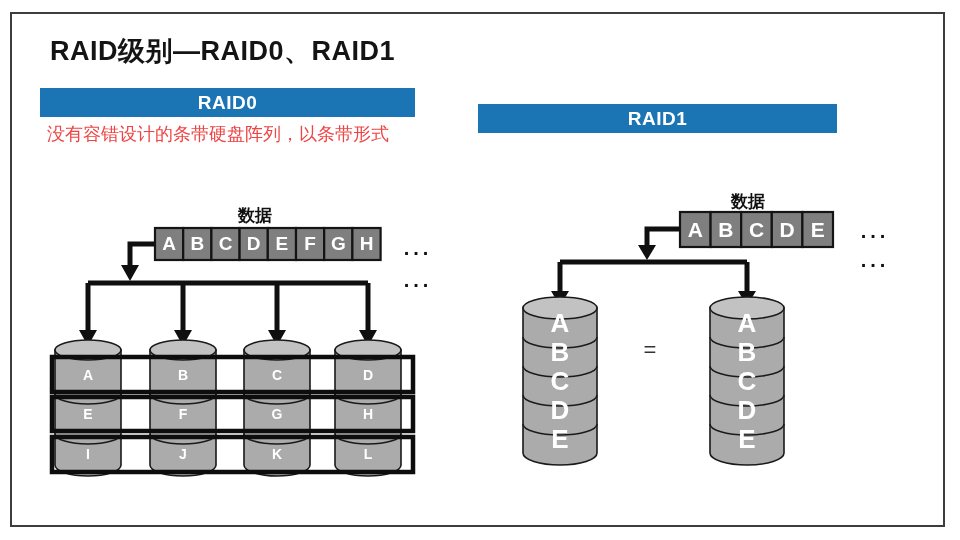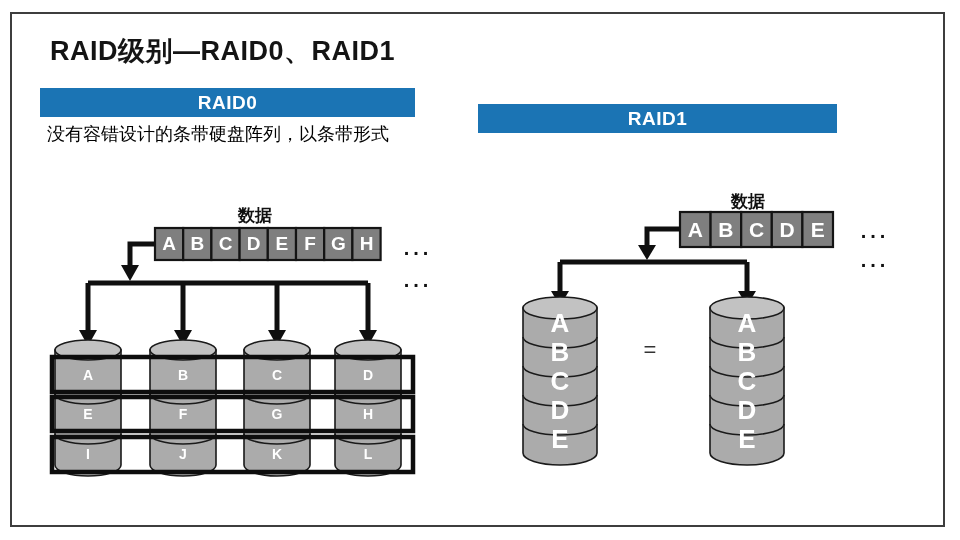--- a/index.html
+++ b/index.html
@@ -18,21 +18,21 @@
   }
   .panel-header {
     position:absolute; top:88px; height:29px; background:#1B74B4;
     color:#ffffff; font-weight:bold; font-size:19px; text-align:center;
     line-height:29px; letter-spacing:0.5px;
   }
   .panel-header.left  { left:40px;  width:375px; }
   .panel-header.right { left:478px; width:359px;margin-top:16px; }
   .desc {
     position:absolute; top:122px; font-size:18px; line-height:25px;
-    color:#000000;
+    color:#ef4444;
   }
   .desc.left  { left:47px;  width:400px; }
   .desc.right { left:483px; width:395px; }
   .diagram { position:absolute; }
   .diagram-left  { left:30px;  top:195px; }
   .diagram-right { left:470px; top:185px; }
 
   
   .dlabel      { font-weight:bold; font-size:17px; fill:#111; text-anchor:middle; }
   .cell        { fill:#7F7F7F; stroke:#141414; stroke-width:2.2; }

